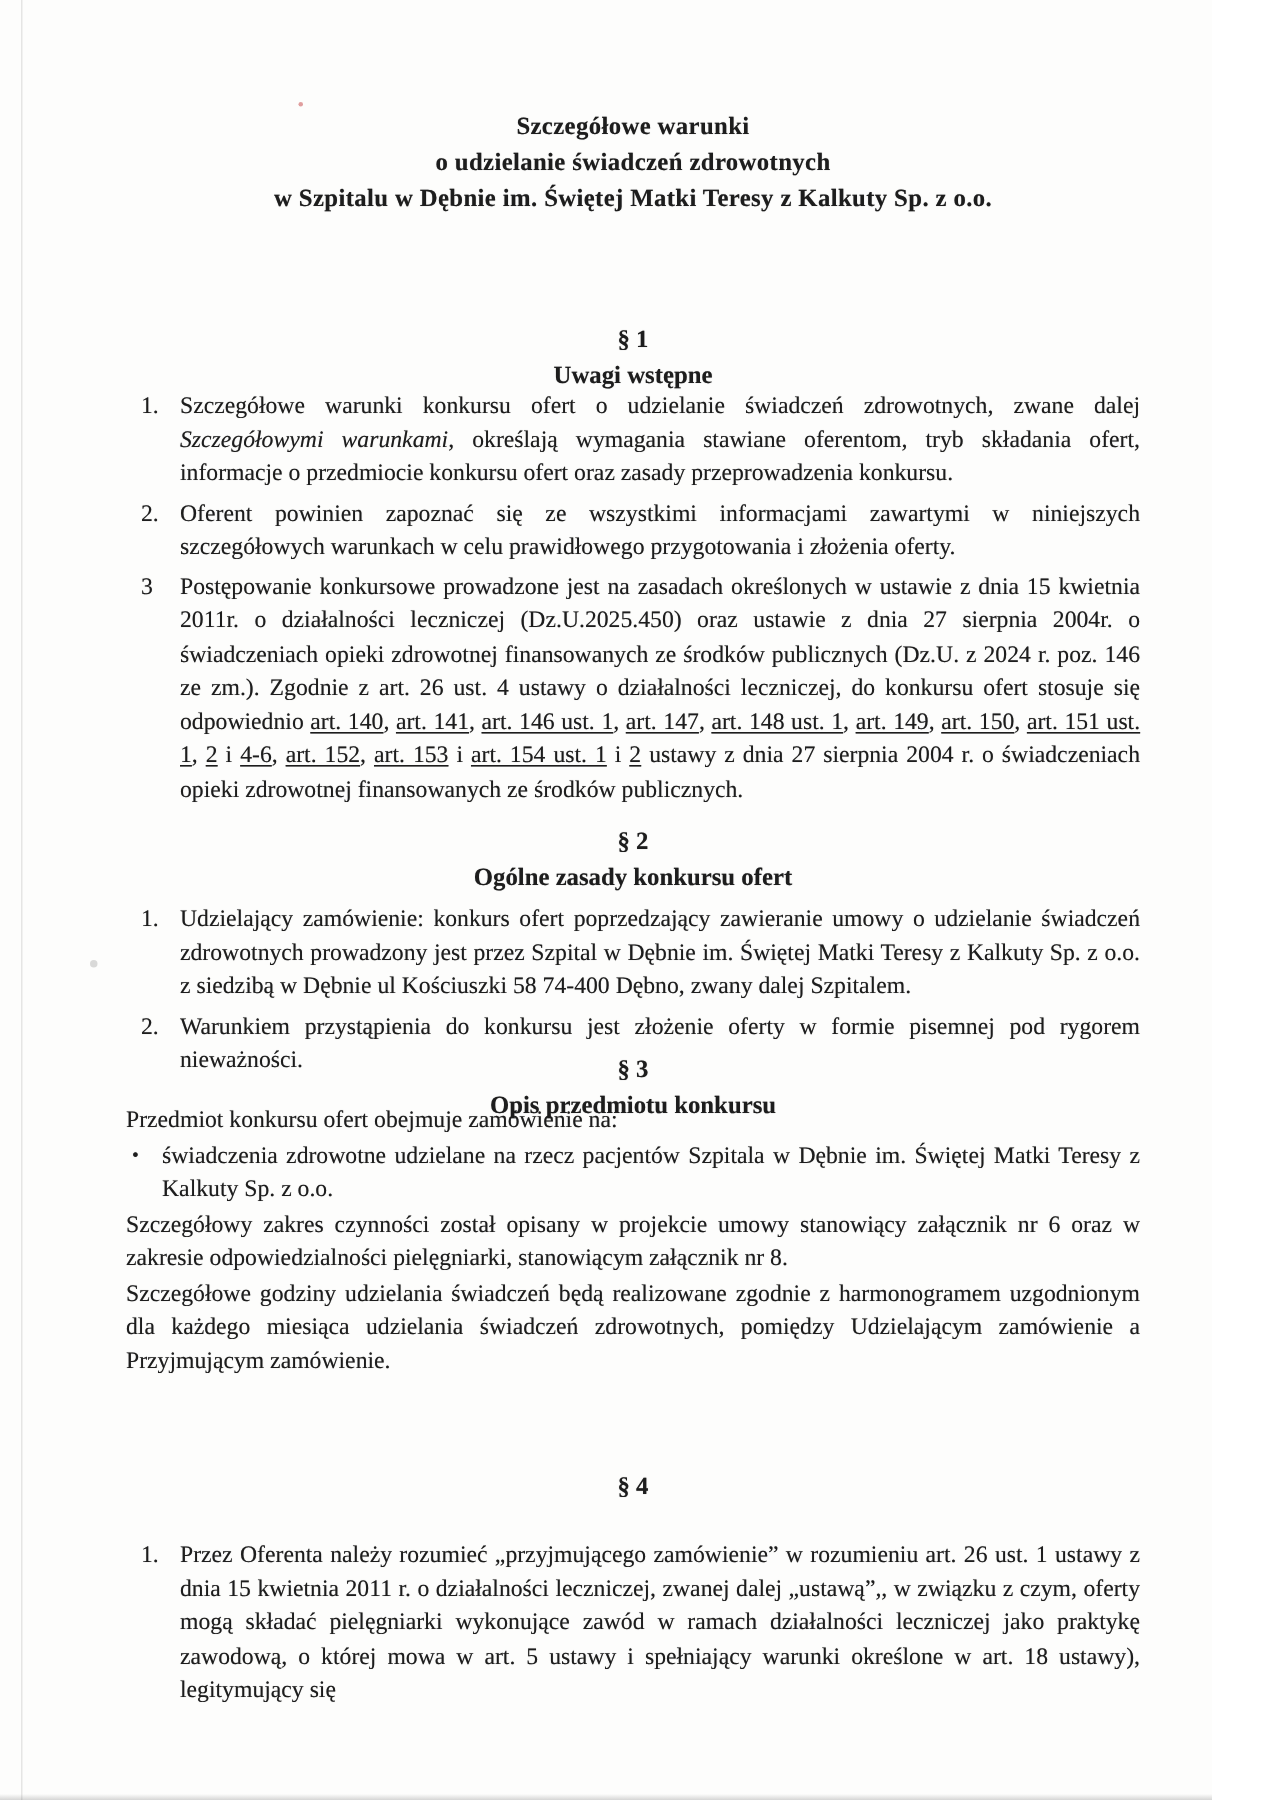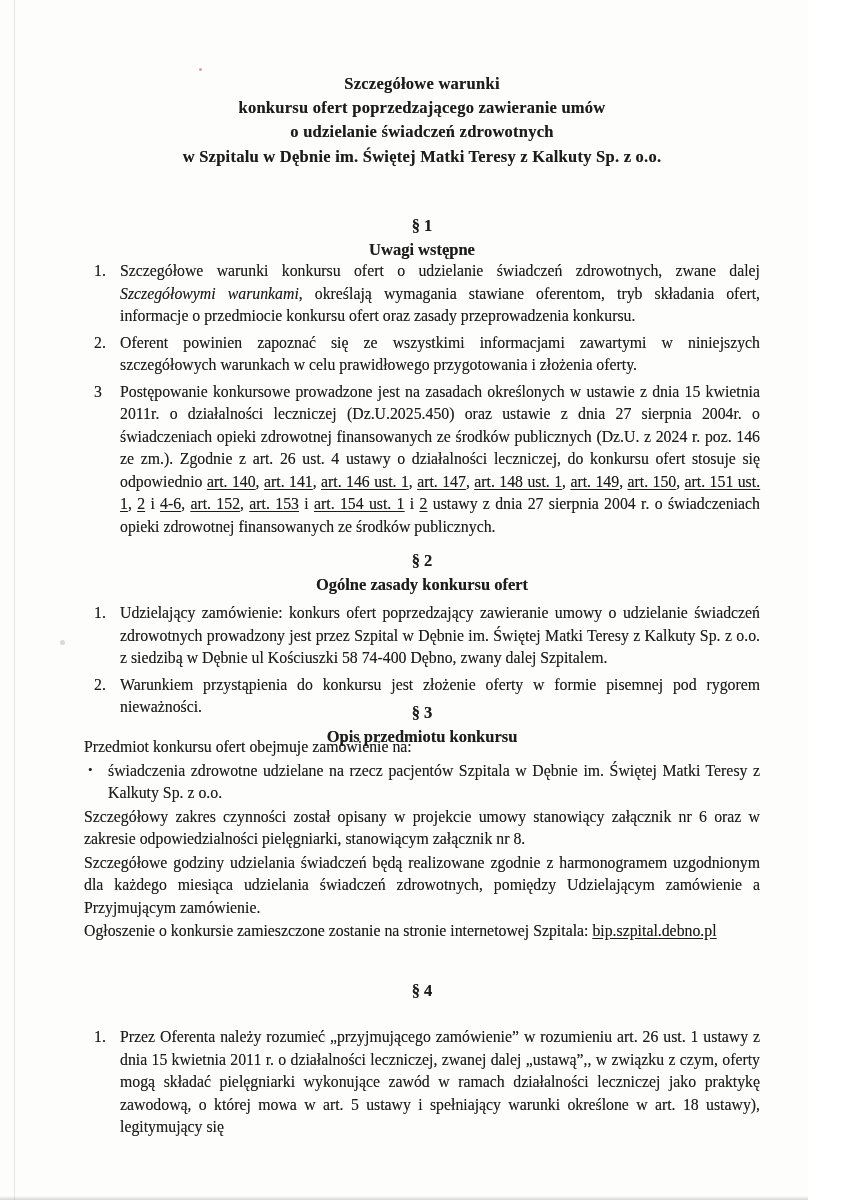--- a/index.html
+++ b/index.html
@@ -114,21 +114,20 @@
 
 <div class="page">
 
   <div class="vline"></div>
   <div class="bottomline"></div>
   <div class="reddot"></div>
   <div class="grayspeck"></div>
 
   <header class="block title-block">
     <div class="t-line">Szczegółowe warunki</div>
-    <div class="t-line">konkursu ofert poprzedzającego zawieranie umów</div>
     <div class="t-line">o udzielanie świadczeń zdrowotnych</div>
     <div class="t-line">w Szpitalu w Dębnie im. Świętej Matki Teresy z Kalkuty Sp. z o.o.</div>
   </header>
 
   <div class="block sec-head s1-head">
     <div class="mark">§ 1</div>
     <div class="head">Uwagi wstępne</div>
   </div>
   <div class="block s1-body">
     <div class="item">
@@ -165,21 +164,20 @@
     <div class="head">Opis przedmiotu konkursu</div>
   </div>
   <div class="block s3-body">
     <p class="para"><span>Przedmiot konkursu ofert obejmuje zamówienie na:</span></p>
     <div class="bullet-item">
       <span class="bullet">•</span>
       <p class="para"><span>świadczenia zdrowotne udzielane na rzecz pacjentów Szpitala w Dębnie im. Świętej Matki Teresy z Kalkuty Sp. z o.o.</span></p>
     </div>
     <p class="para"><span>Szczegółowy zakres czynności został opisany w projekcie umowy stanowiący załącznik nr 6 oraz w zakresie odpowiedzialności pielęgniarki, stanowiącym załącznik nr 8.</span></p>
     <p class="para"><span>Szczegółowe godziny udzielania świadczeń będą realizowane zgodnie z harmonogramem uzgodnionym dla każdego miesiąca udzielania świadczeń zdrowotnych, pomiędzy Udzielającym zamówienie a Przyjmującym zamówienie.</span></p>
-    <p class="para"><span>Ogłoszenie o konkursie zamieszczone zostanie na stronie internetowej Szpitala: </span><span class="seg-u">bip.szpital.debno.pl</span></p>
   </div>
 
   <div class="block sec-head s4-head">
     <div class="mark">§ 4</div>
   </div>
   <div class="block s4-body">
     <div class="item">
       <span class="num">1.</span>
       <div class="itext"><span>Przez Oferenta należy rozumieć „przyjmującego zamówienie” w rozumieniu art. 26 ust. 1 ustawy z dnia 15 kwietnia 2011 r. o działalności leczniczej, zwanej dalej „ustawą”,, w związku z czym, oferty mogą składać pielęgniarki wykonujące zawód w ramach działalności leczniczej jako praktykę zawodową, o której mowa w art. 5 ustawy i spełniający warunki określone w art. 18 ustawy), legitymujący się</span></div>
     </div>

